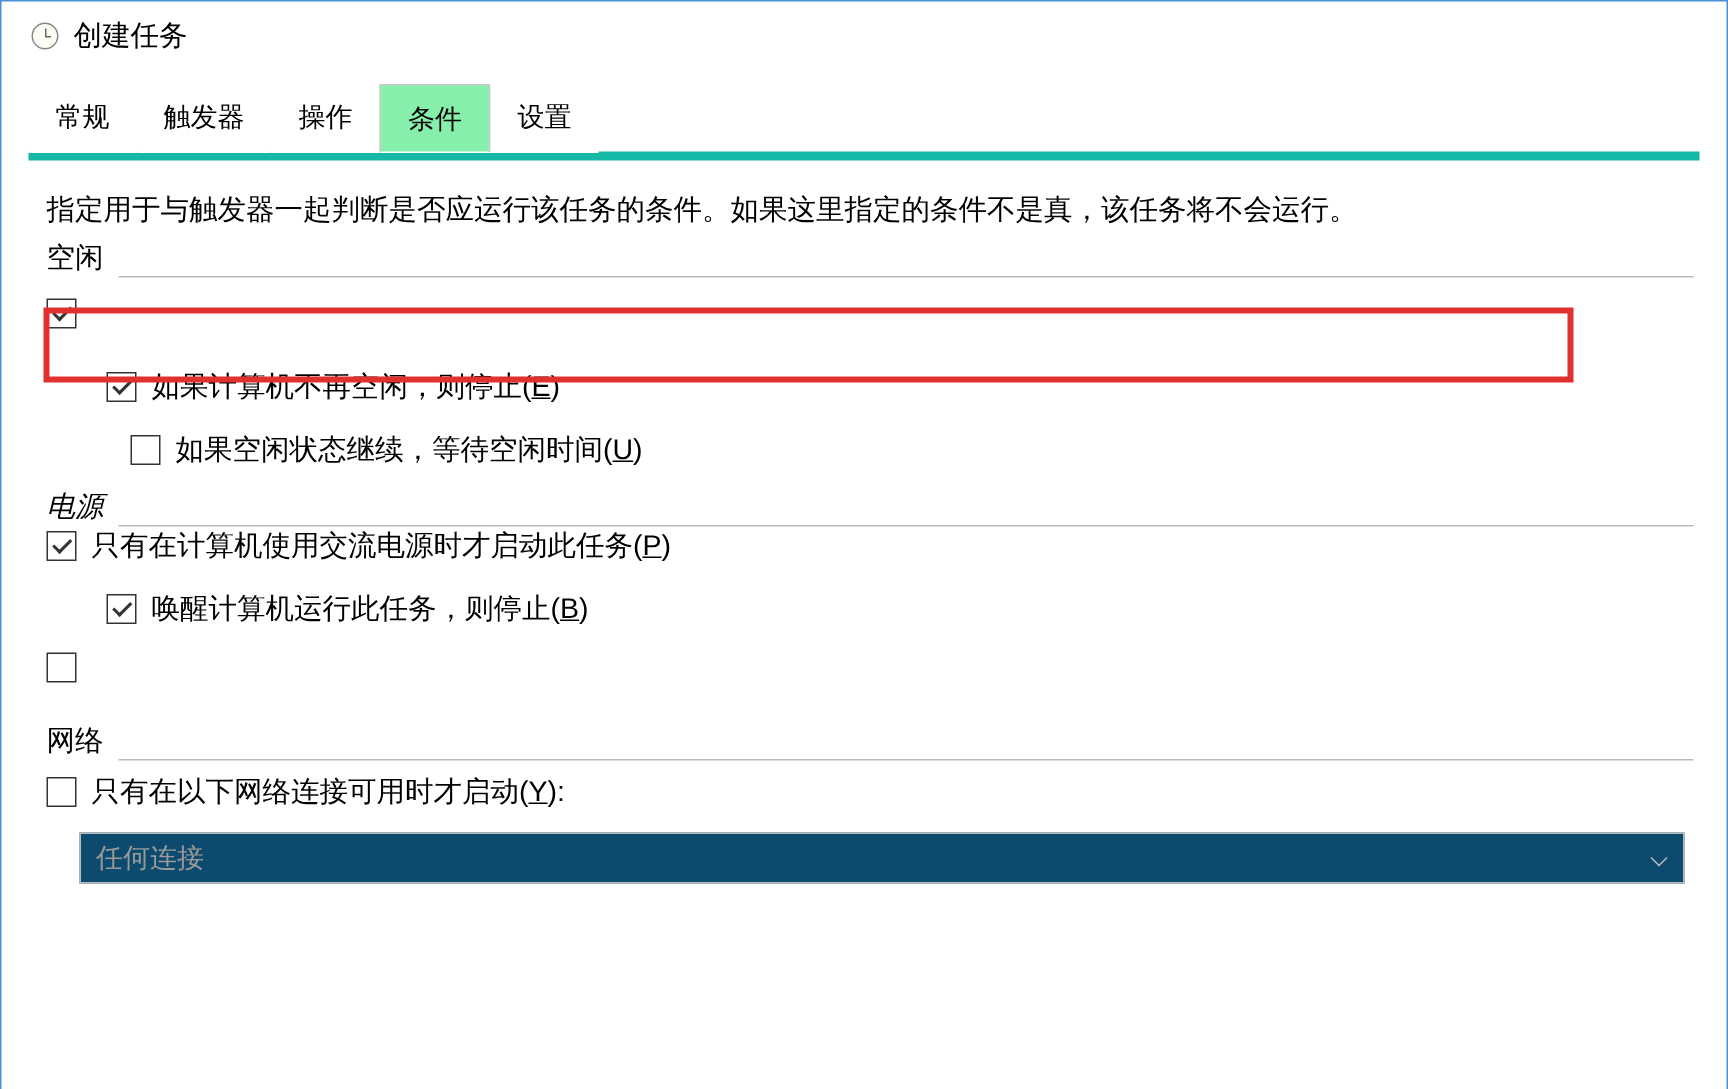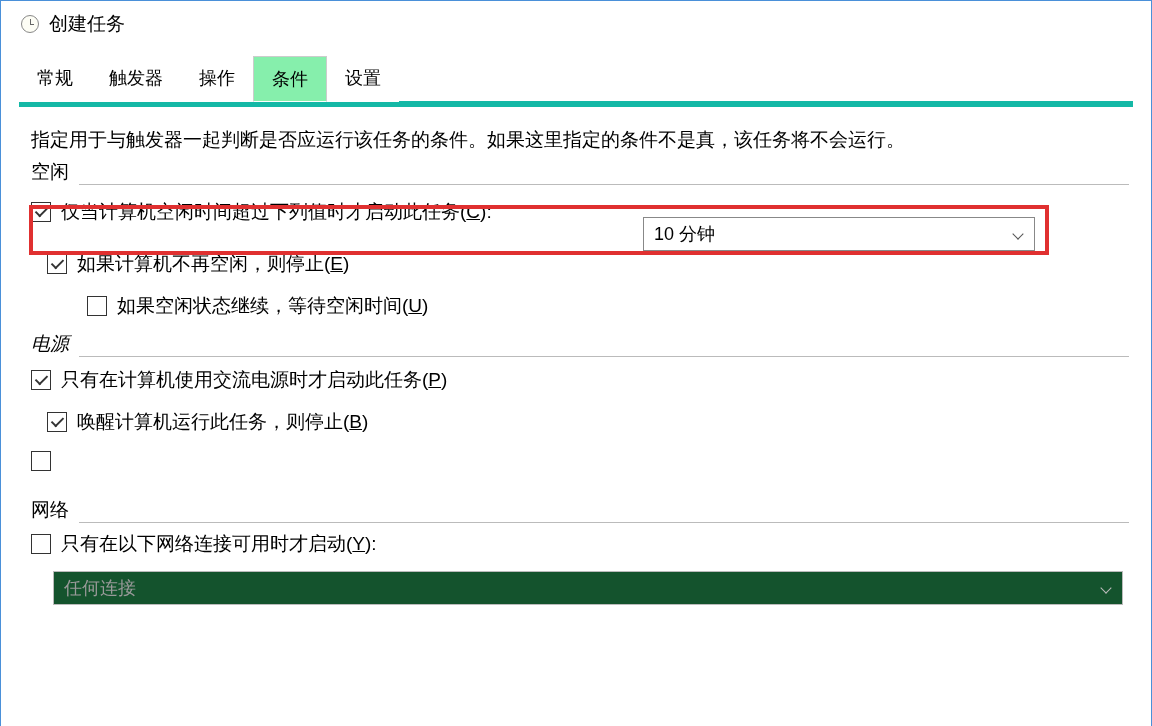--- a/index.html
+++ b/index.html
@@ -126,21 +126,21 @@
     height: 34px;
     display: flex;
     align-items: center;
     justify-content: space-between;
     padding: 0 10px;
     font-size: 18px;
     background: #fff;
     width: 392px;
   }
   .select.disabled {
-    background: #14532d;
+    background: #0c4a6e;
     color: #9a9a9a;
     border-color: #bbb;
   }
   .chevron {
     width: 12px; height: 12px;
     position: relative;
   }
   .chevron::before {
     content: "";
     position: absolute;
@@ -149,21 +149,21 @@
     border: solid #555;
     border-width: 0 1.5px 1.5px 0;
     transform: rotate(45deg);
   }
   .select.disabled .chevron::before { border-color: #bbb; }
   .highlight-box {
     position: absolute;
     border: 4px solid #e03030;
     pointer-events: none;
   }
-  .indent-1 { margin-left: 16px; align-items: center; }
+  .indent-1 { margin-left: 40px; align-items: center; }
   .indent-2 { margin-left: 56px; }
   .indent-wait { margin-left: 126px; }
 </style>
 </head>
 <body>
 
 <div class="window">
 
   <div class="titlebar">
     <div class="titlebar-icon"></div>
@@ -184,28 +184,21 @@
 
     <div class="desc">指定用于与触发器一起判断是否应运行该任务的条件。如果这里指定的条件不是真，该任务将不会运行。</div>
 
     <div class="section-header">
       <span class="label">空闲</span>
       <span class="line"></span>
     </div>
 
     <div class="row" style="margin-top:14px;">
       <div class="checkbox checked"></div>
-      <span class="opt-label">
-        <span>仅当计算机空闲时间超过下列值时才启动此任务(</span><span class="underline">C</span><span>):</span>
-      </span>
       <div style="flex:1"></div>
-      <div class="select" style="position:absolute; left:642px; top:216px;">
-        <span>10 分钟</span>
-        <span class="chevron"></span>
-      </div>
     </div>
 
 
     <div class="row indent-1" style="margin-top:26px;">
       <div class="checkbox checked"></div>
       <span class="opt-label">
         <span>如果计算机不再空闲，则停止(</span><span class="underline">E</span><span>)</span>
       </span>
     </div>
 
@@ -214,21 +207,21 @@
       <span class="opt-label">
         <span>如果空闲状态继续，等待空闲时间(</span><span class="underline">U</span><span>)</span>
       </span>
     </div>
 
     <div class="section-header" style="margin-top:12px;font-style:italic;">
       <span class="label">电源</span>
       <span class="line"></span>
     </div>
 
-    <div class="row" style="margin-top:10px;">
+    <div class="row" style="margin-top:0;">
       <div class="checkbox checked"></div>
       <span class="opt-label">
         <span>只有在计算机使用交流电源时才启动此任务(</span><span class="underline">P</span><span>)</span>
       </span>
     </div>
 
     <div class="row indent-1" style="margin-top:16px;">
       <div class="checkbox checked"></div>
       <span class="opt-label">
         <span>唤醒计算机运行此任务，则停止(</span><span class="underline">B</span><span>)</span>

